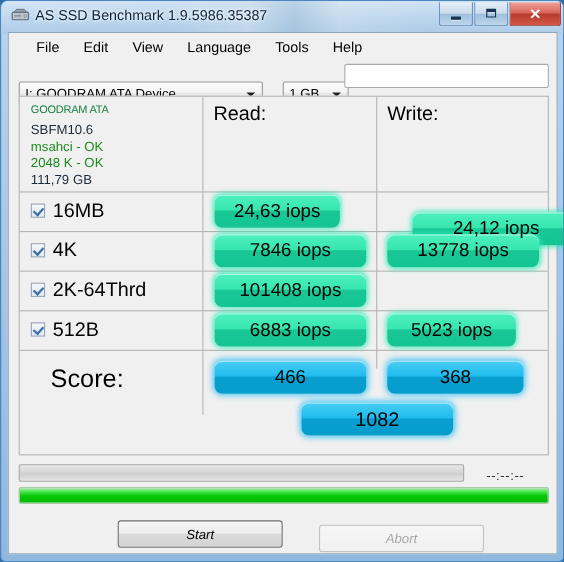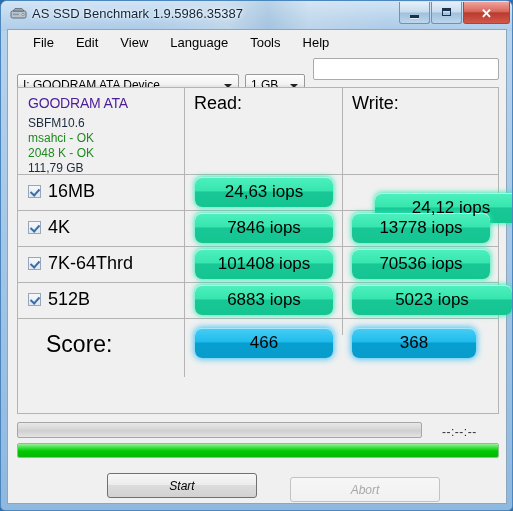--- a/index.html
+++ b/index.html
@@ -159,21 +159,21 @@
   }
   .combo .arrow {
     position: absolute;
     right: 6px; top: 9px;
     width: 0; height: 0;
     border-left: 4px solid transparent;
     border-right: 4px solid transparent;
     border-top: 4px solid #222;
   }
   .combo-drive { left: 0; width: 222px; }
-  .combo-size  { left: 228px; width: 60px; }
+  .combo-size  { left: 240px; width: 60px; }
   .textbox {
     position: absolute;
     left: 296px; top: 0;
     width: 186px; height: 22px;
     box-sizing: border-box;
     background: #ffffff;
     border: 1px solid #aaaaaa;
     border-radius: 2px;
   }
 
@@ -200,22 +200,22 @@
     background: #b4b4b4;
   }
 
   
   .info {
     position: absolute;
     left: 10px; top: 7px;
     width: 150px;
   }
   .info .drive {
-    font-size: 14px;
-    color: #4c1d95;
+    font-size: 10px;
+    color: #15803d;
     letter-spacing: -0.2px;
     margin-bottom: 5px;
   }
   .info .ln {
     font-size: 12px;
     color: #1b2a3a;
     line-height: 15px;
   }
   .info .ok { color: #1f8a1f; }
 
@@ -399,61 +399,61 @@
         <div class="ln ok">msahci - OK</div>
         <div class="ln ok">2048 K - OK</div>
         <div class="ln">111,79 GB</div>
       </div>
 
       <div class="colhead" style="left:176px;">Read:</div>
       <div class="colhead" style="left:334px;">Write:</div>
 
       <div class="chk" style="left:10px; top:97px;"></div>
       <div class="rowlabel" style="left:30px; top:93px;">16MB</div>
-      <div class="pill green" style="left:177px; top:89px; width:138px;">
+      <div class="pill green" style="left:177px; top:89px; width:114px;">
         <span>24,63 iops</span>
       </div>
       <div class="pill green" style="left:334px; top:105px; width:152px;margin-left:23px;">
         <span>24,12 iops</span>
       </div>
 
       <div class="chk" style="left:10px; top:133px;"></div>
       <div class="rowlabel" style="left:30px; top:129px;">4K</div>
       <div class="pill green" style="left:177px; top:125px; width:138px;">
         <span>7846 iops</span>
       </div>
       <div class="pill green" style="left:334px; top:125px; width:138px;">
         <span>13778 iops</span>
       </div>
 
       <div class="chk" style="left:10px; top:169px;"></div>
-      <div class="rowlabel" style="left:30px; top:165px;">7K-64Thrd</div>
+      <div class="rowlabel" style="left:30px; top:165px;">2K-64Thrd</div>
       <div class="pill green" style="left:177px; top:161px; width:138px;">
         <span>101408 iops</span>
-      </div>
-      <div class="pill green" style="left:334px; top:161px; width:138px;">
-        <span>70536 iops</span>
       </div>
 
       <div class="chk" style="left:10px; top:205px;"></div>
       <div class="rowlabel" style="left:30px; top:201px;">512B</div>
       <div class="pill green" style="left:177px; top:197px; width:138px;">
         <span>6883 iops</span>
       </div>
-      <div class="pill green" style="left:334px; top:197px; width:160px;">
+      <div class="pill green" style="left:334px; top:197px; width:117px;">
         <span>5023 iops</span>
       </div>
 
       <div class="scorelabel" style="top:243px;">Score:</div>
       <div class="pill blue" style="left:177px; top:240px; width:138px;">
         <span>466</span>
       </div>
       <div class="pill blue" style="left:334px; top:240px; width:124px;">
         <span>368</span>
       </div>
+      <div class="pill blue" style="left:256px; top:278px; width:138px; font-size:18px;">
+        <span>1082</span>
+      </div>
     </div>
 
     <div class="pbar" style="left:9px; top:392px; width:405px; height:16px;">
       <div class="fill" style="width:0%;"></div>
     </div>
     <div class="timer" style="left:434px; top:395px;">--:--:--</div>
 
     <div class="pbar" style="left:9px; top:413px; width:482px; height:15px; border-color:#8fbf8f;">
       <div class="fill" style="width:100%;"></div>
     </div>

